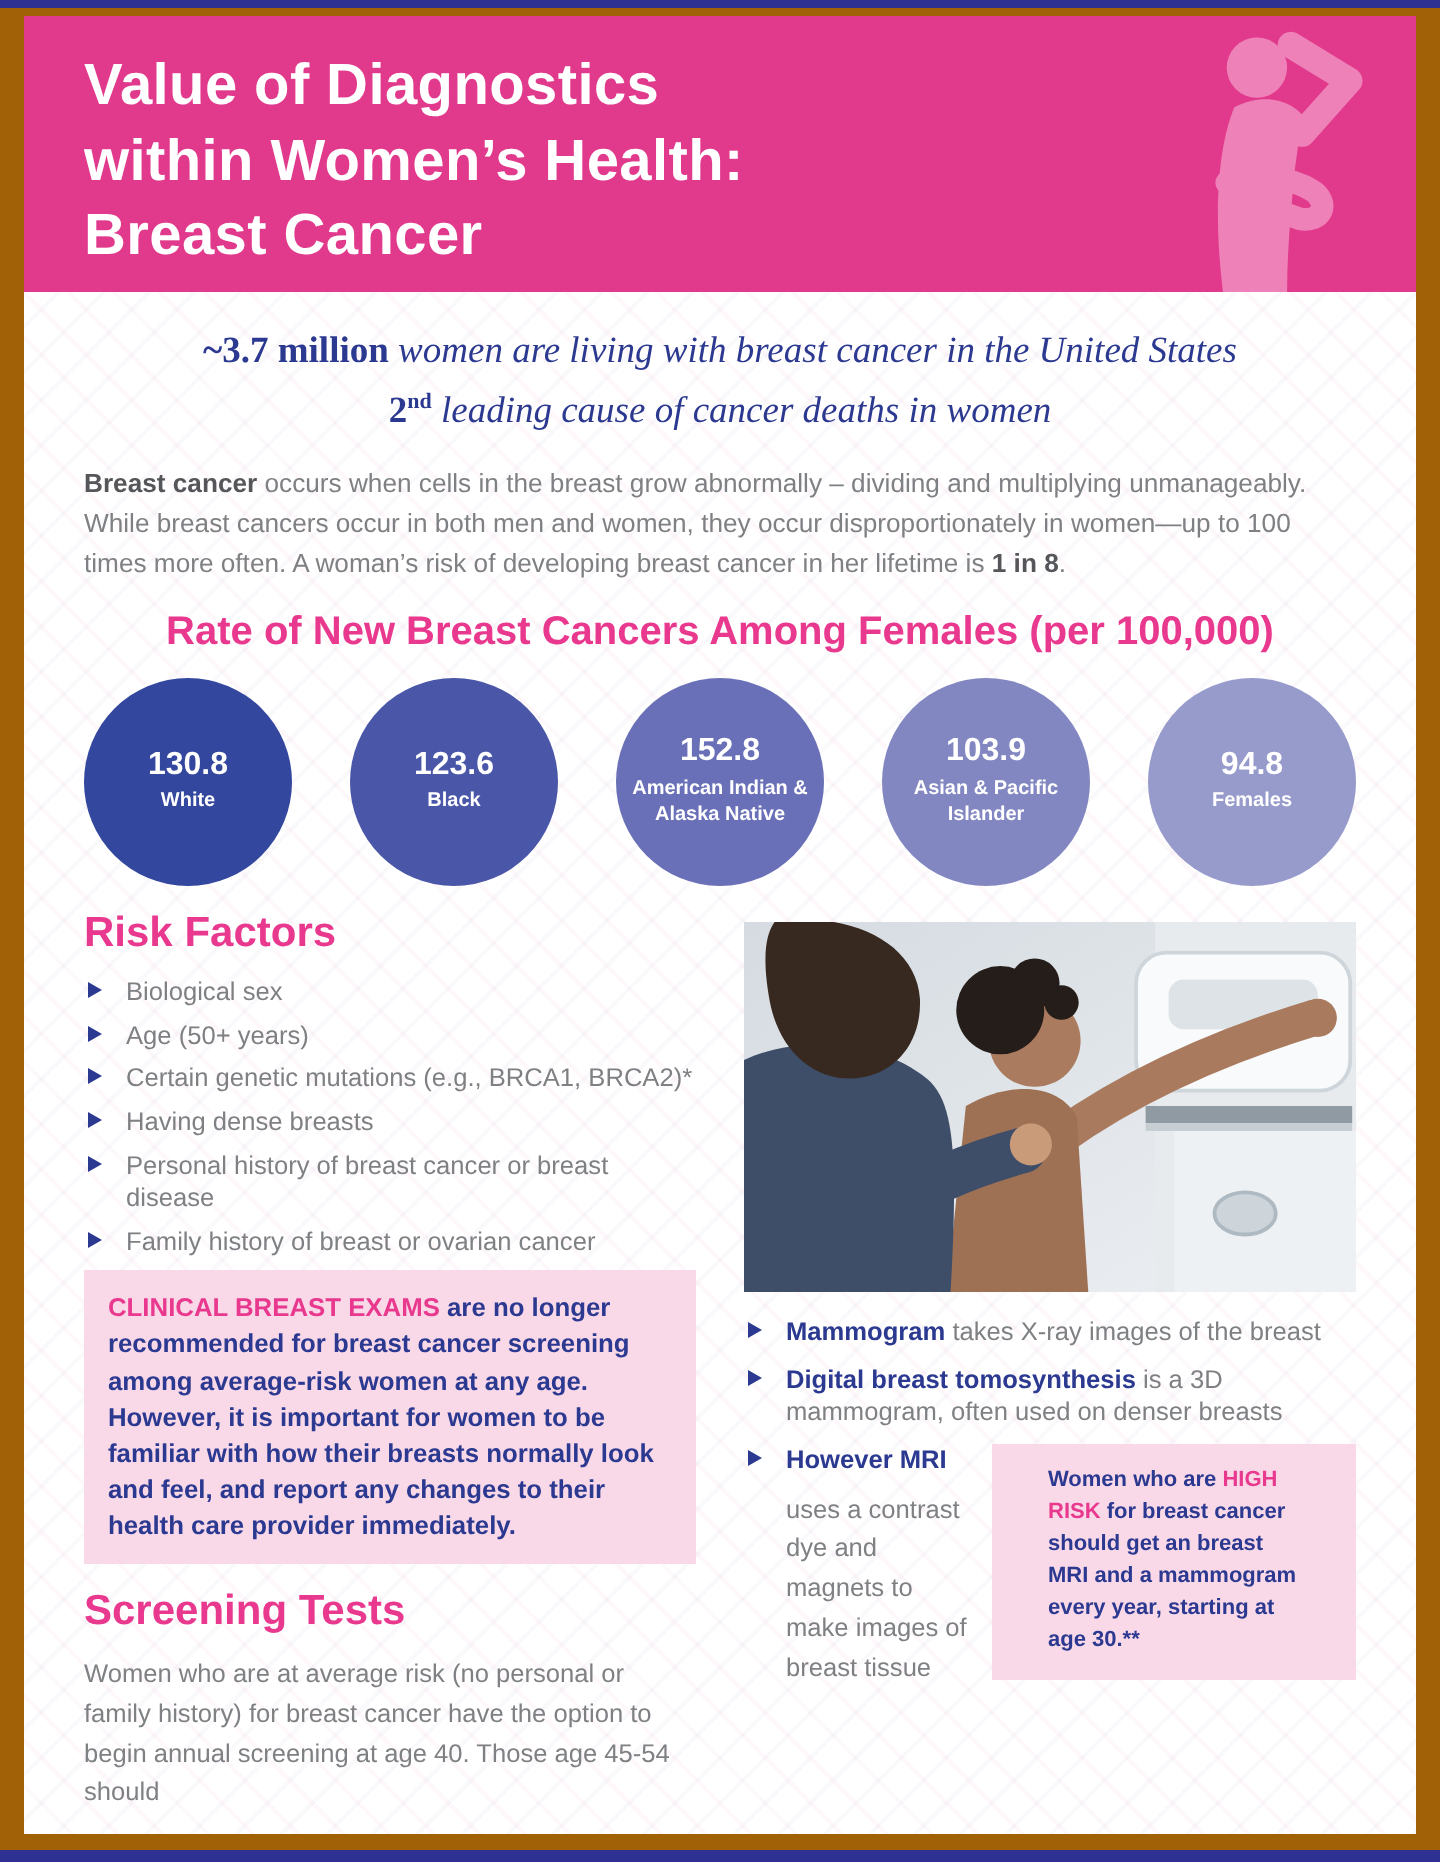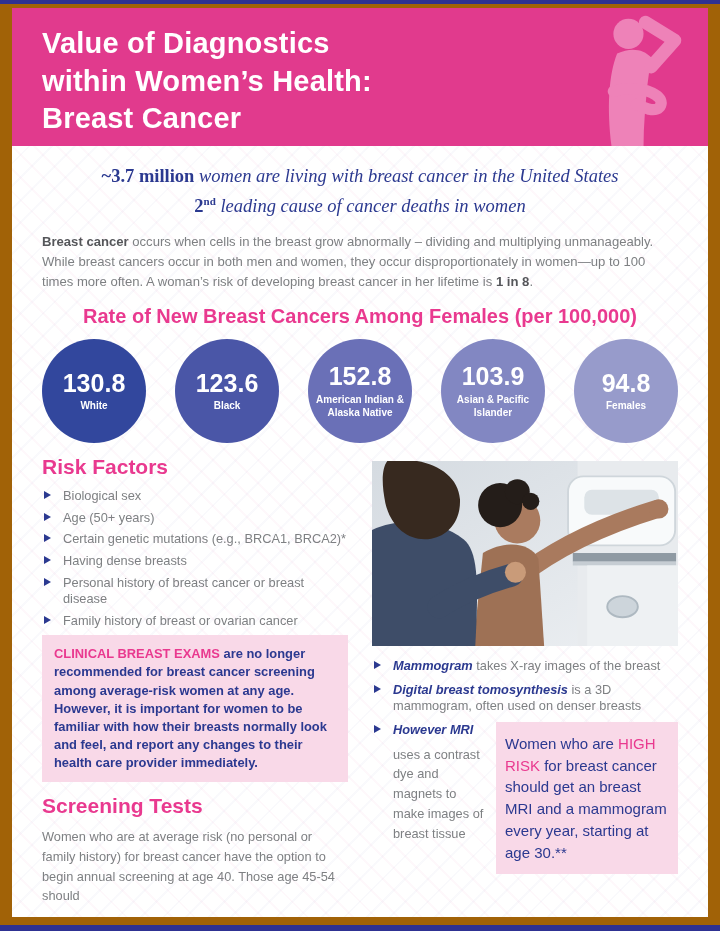--- a/index.html
+++ b/index.html
@@ -33,50 +33,50 @@
   .intro sup { font-size: 11px; }
   .about { color: #7e8083; font-size: 13.1px; line-height: 1.53; margin-bottom: 13px; }
   .b-dark { color: #55565a; font-weight: bold; }
   .chart-h { text-align: center; color: #e9398f; font-weight: bold; font-size: 20px; margin-bottom: 11px; }
   .circles { display: flex; justify-content: space-between; margin-bottom: 8px; }
   .circle {
     width: 104px; height: 104px; border-radius: 50%;
     display: flex; flex-direction: column; align-items: center; justify-content: center;
     color: #fff; text-align: center;
   }
-  .circle .val { font-size: 25px; font-weight: bold; line-height: 1.05; }
+  .circle .val { font-size: 16px; font-weight: bold; line-height: 1.05; }
   .circle .lbl { font-size: 10px; font-weight: bold; line-height: 1.3; margin-top: 3px; max-width: 92px; }
   
   .columns { display: flex; gap: 24px; }
   .col { width: 306px; }
   .sec-h { color: #e9398f; font-weight: bold; font-size: 21px; margin: 4px 0 9px; }
   ul.bullets { list-style: none; margin: 0 0 6px; }
   ul.bullets li { position: relative; padding-left: 21px; margin-bottom: 5px; color: #7e8083; font-size: 12.8px; line-height: 1.3; }
   .tri {
     position: absolute; left: 2px; top: 3px; width: 0; height: 0;
     border-left: 7px solid #2b3990; border-top: 4.5px solid transparent; border-bottom: 4.5px solid transparent;
   }
-  .lead { color: #2b3990; font-weight: bold; font-style: italic; }
+  .lead { color: #2b3990; font-weight: bold; }
   .gray-p { color: #7e8083; font-size: 12.8px; line-height: 1.55; }
   .other-p { margin: 3px 0 10px; }
   .pinkbox {
     background: #f9d9e8; padding: 10px 12px; margin-bottom: 12px;
     color: #2b3990; font-weight: bold; font-size: 12.9px; line-height: 1.4;
   }
   .pb-lead, .hl { color: #e9398f; }
   
   .photo { display: block; width: 306px; height: 185px; margin: 10px 0 12px; }
   ul.tests li { margin-bottom: 7px; }
   .mri-row { display: flex; gap: 12px; margin-top: 2px; }
   .mri-left { width: 112px; }
   .mri-rest { color: #7e8083; font-size: 12.8px; line-height: 1.55; padding-left: 21px; margin-top: 2px; }
   .hr-box {
     flex: 1; align-self: flex-start;
-    background: #f9d9e8; padding: 11px 9px;
-    color: #2b3990; font-weight: normal; font-size: 15px; line-height: 1.45;
+    background: #f9d9e8; padding: 11px 28px;
+    color: #2b3990; font-weight: bold; font-size: 11px; line-height: 1.45;
   }
 </style>
 </head>
 <body>
 
 <div class="app">
   <div class="page">
 
     <div class="header">
       <div class="title">

